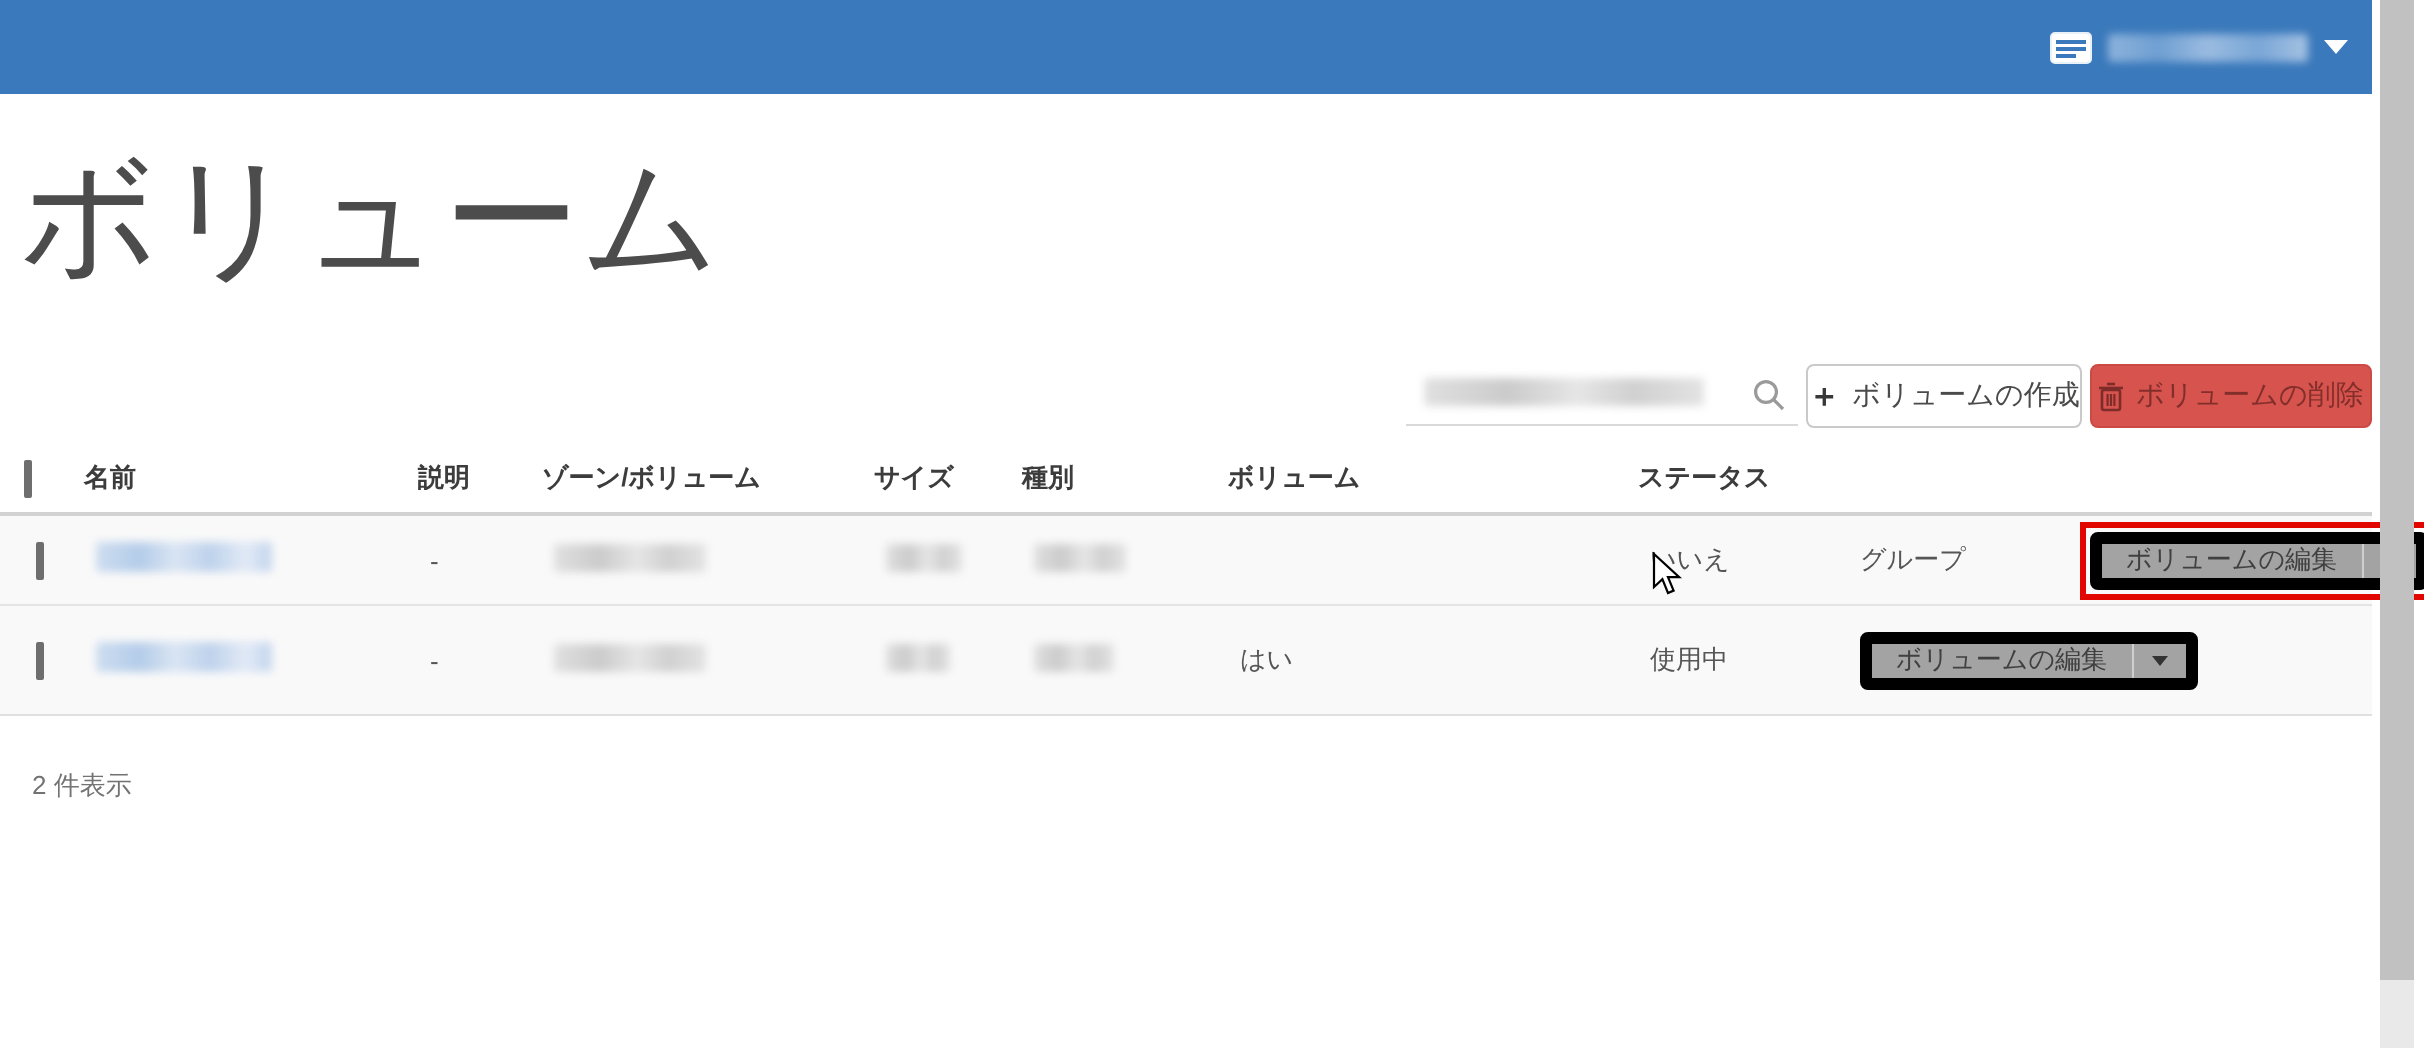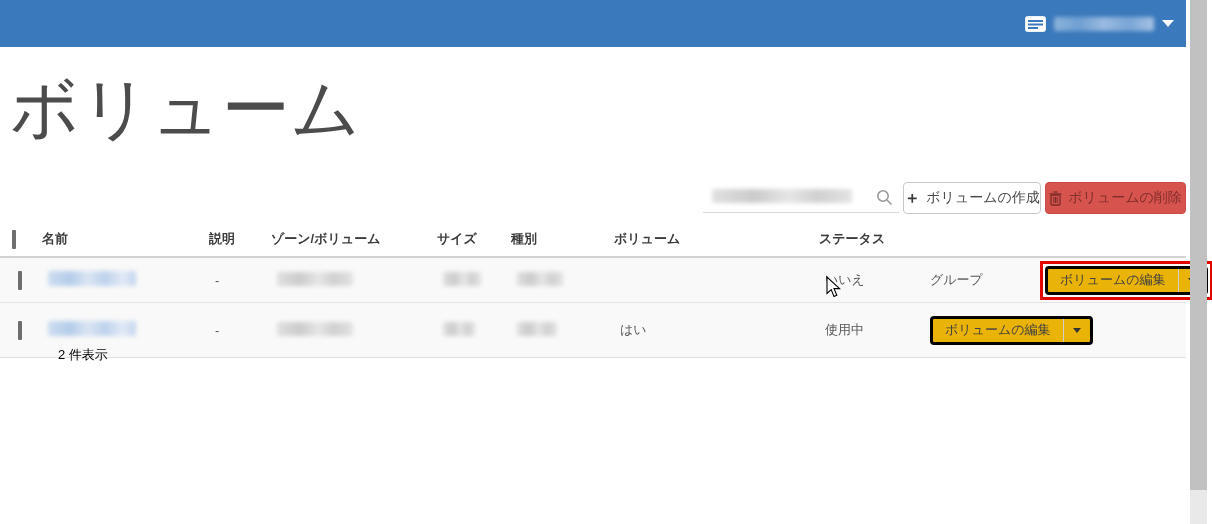--- a/index.html
+++ b/index.html
@@ -41,27 +41,27 @@
   .cell-blob { height:14px; }
   .name-blob { width:88px; height:15px; cursor:pointer; }
   .zone-blob { width:76px; }
   .size-blob1 { width:38px; } .size-blob2 { width:32px; }
   .type-blob1 { width:46px; } .type-blob2 { width:40px; }
   .attach-cell { align-self:center; line-height:17px; }
   .attach-link-blob { width:80px; height:13px; vertical-align:middle; cursor:pointer; }
   .attach-mid-blob { width:60px; height:13px; vertical-align:middle; margin:0 4px; }
 
   
-  .split-btn { display:inline-flex; align-items:stretch; background:#eab308; border:3px solid #000000; border-radius:4px; color:#404040; font-size:13px; cursor:pointer; height:29px; }
+  .split-btn { display:inline-flex; align-items:stretch; background:#a3a3a3; border:6px solid #000000; border-radius:4px; color:#404040; font-size:13px; cursor:pointer; height:29px; }
   .split-main { display:flex; align-items:center; padding:0 12px; white-space:nowrap; }
   .split-caret { display:flex; align-items:center; padding:0 9px; border-left:1px solid #cfcfcf; }
   .caret-sm { width:0; height:0; border-left:4px solid transparent; border-right:4px solid transparent; border-top:5px solid #333; }
   .annotation { display:inline-block; border:3px solid #e10600; padding:2px; line-height:0; }
 
-  .footer-count { position:absolute; left:16px; top:346px; font-size:13px; color:#000000;margin-left:42px; }
+  .footer-count { position:absolute; left:16px; top:384px; font-size:13px; color:#737373; }
 
   
   .scrollbar-track { position:absolute; left:1190px; top:0; width:17px; height:524px; background:#e9e9e9; }
   .scrollbar-thumb { position:absolute; left:0; top:0; width:17px; height:490px; background:#c1c1c1; cursor:pointer; }
 
   
   .mouse-cursor { position:absolute; left:826px; top:276px; pointer-events:none; }
 </style>
 </head>
 <body>

